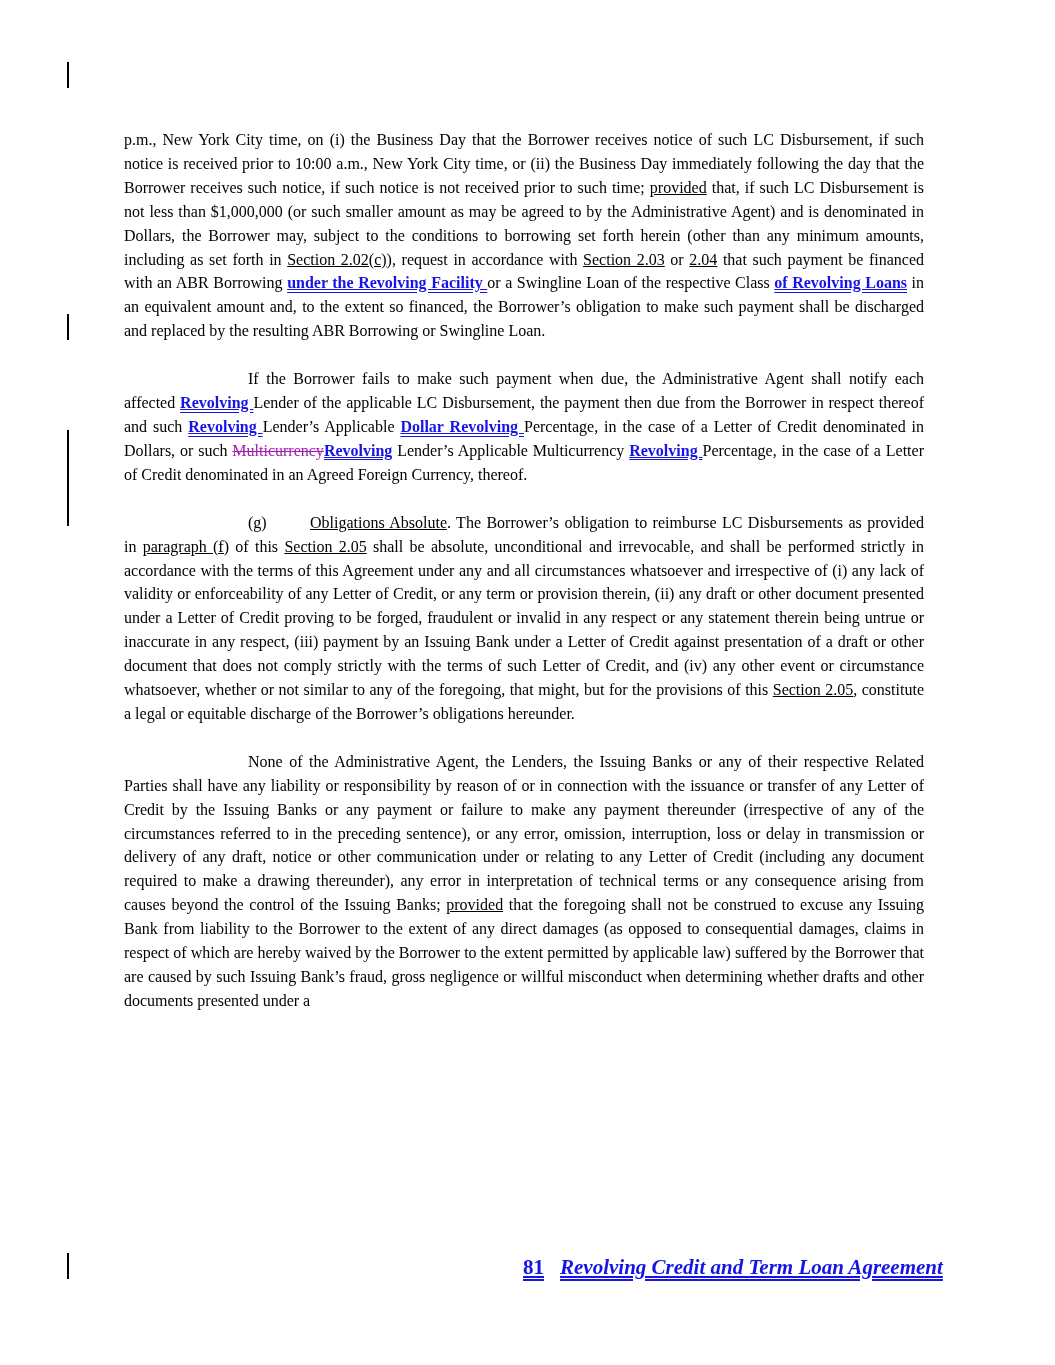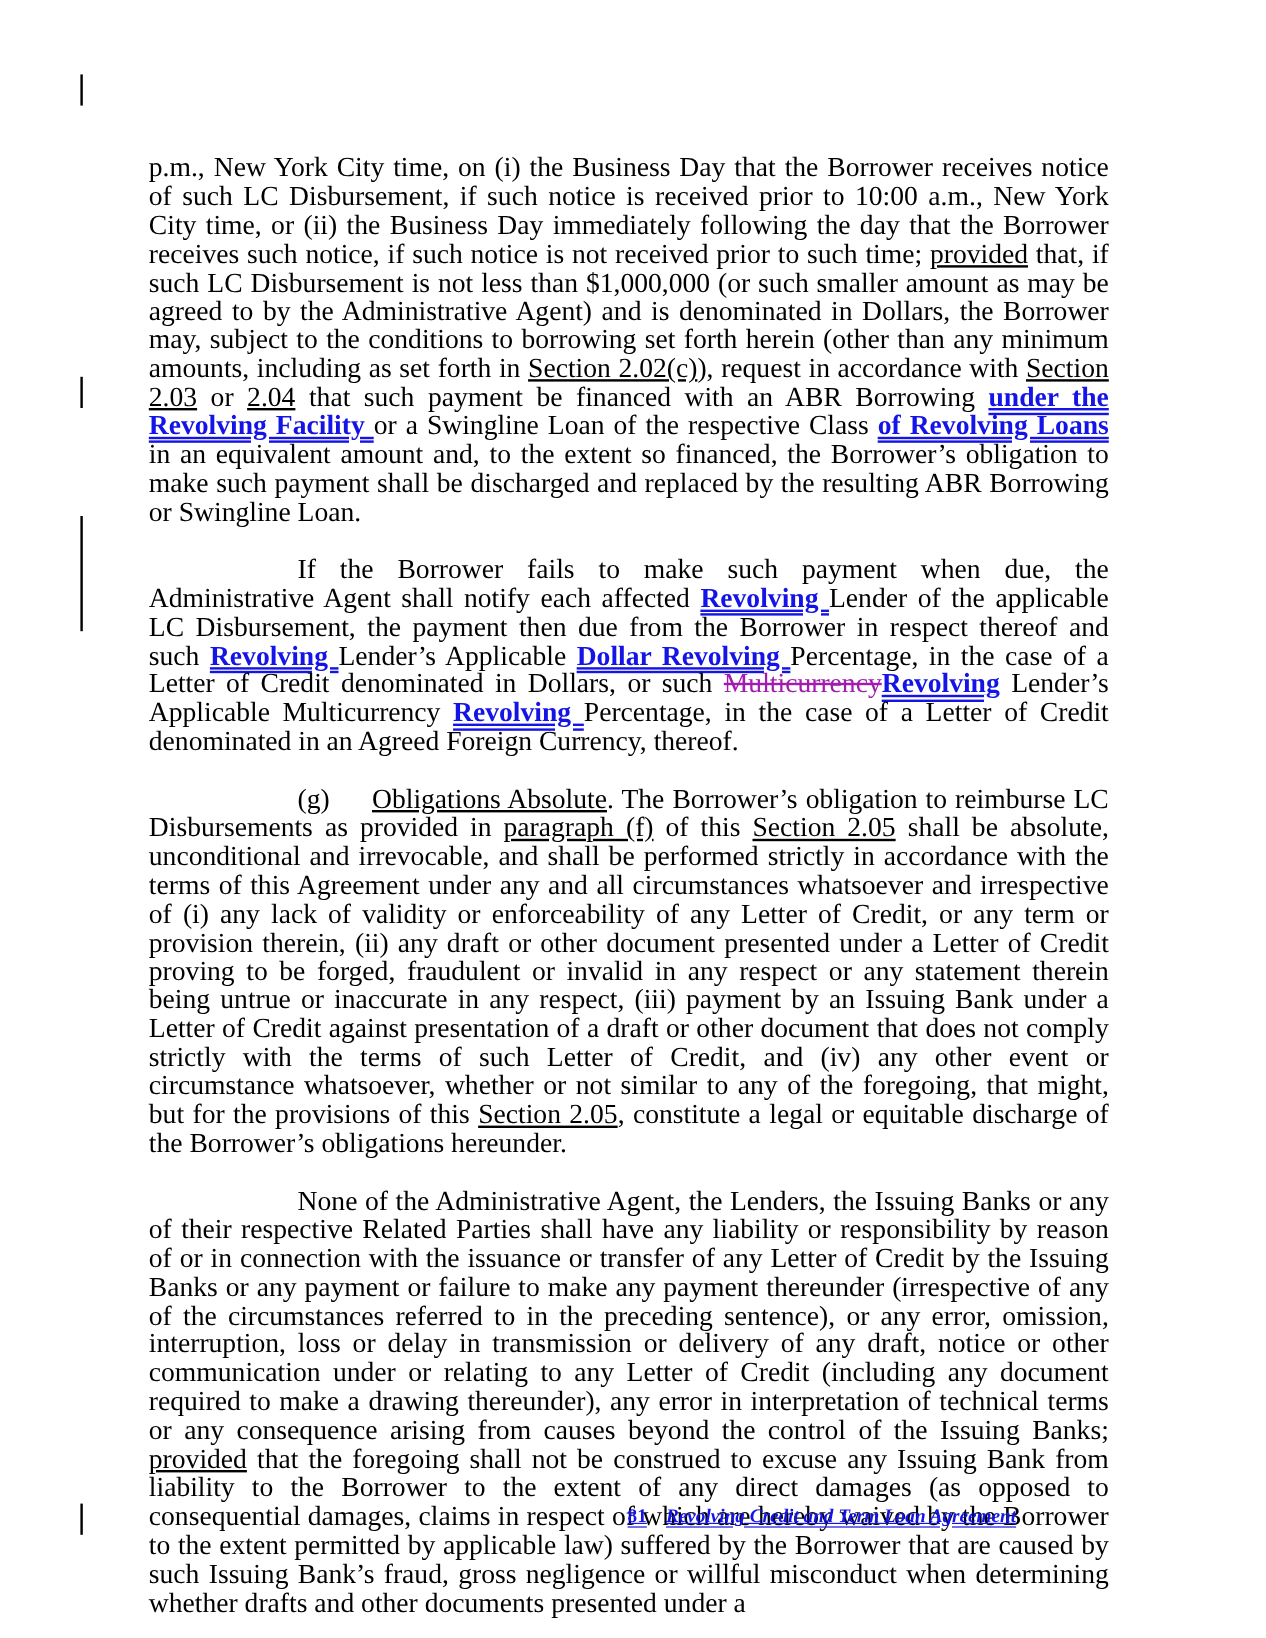--- a/index.html
+++ b/index.html
@@ -1,27 +1,27 @@
 <!DOCTYPE html>
 <html><head>
 <meta charset="utf-8">
 <style>
   html, body { margin: 0; padding: 0; background: #ffffff; }
   body { width: 1055px; height: 1365px; position: relative; overflow: hidden;
          font-family: "Liberation Serif", "DejaVu Serif", serif; color: #000; }
   .page { position: absolute; left: 0; top: 0; width: 1055px; height: 1365px; }
   .change-bar { position: absolute; left: 67px; width: 2px; background: #000; }
-  .body-text { position: absolute; left: 124px; width: 800px; font-size: 23px; line-height: 23.9px;
+  .body-text { position: absolute; left: 124px; width: 800px; font-size: 16px; line-height: 23.9px;
                text-align: justify; }
   .para { margin: 0; }
   .indent { text-indent: 124px; }
   .u { text-decoration: underline; }
   .ins { color: #1414e6; font-weight: bold; text-decoration: underline double; }
   .del { color: #a21caf; text-decoration: line-through; }
-  .footer { position: absolute; left: 523px; top: 1255px; font-size: 16px; font-weight: bold;
+  .footer { position: absolute; left: 523px; top: 1255px; font-size: 21px; font-weight: bold;
             color: #1414e6; white-space: nowrap; }
   .footer .num { text-decoration: underline double; margin-right: 16px; }
   .footer .title { font-style: italic; text-decoration: underline double; }
   .gtab { display: inline-block; width: 62px; text-indent: 0; }
 </style>
 </head>
 <body>
 
 <div class="page">
 

